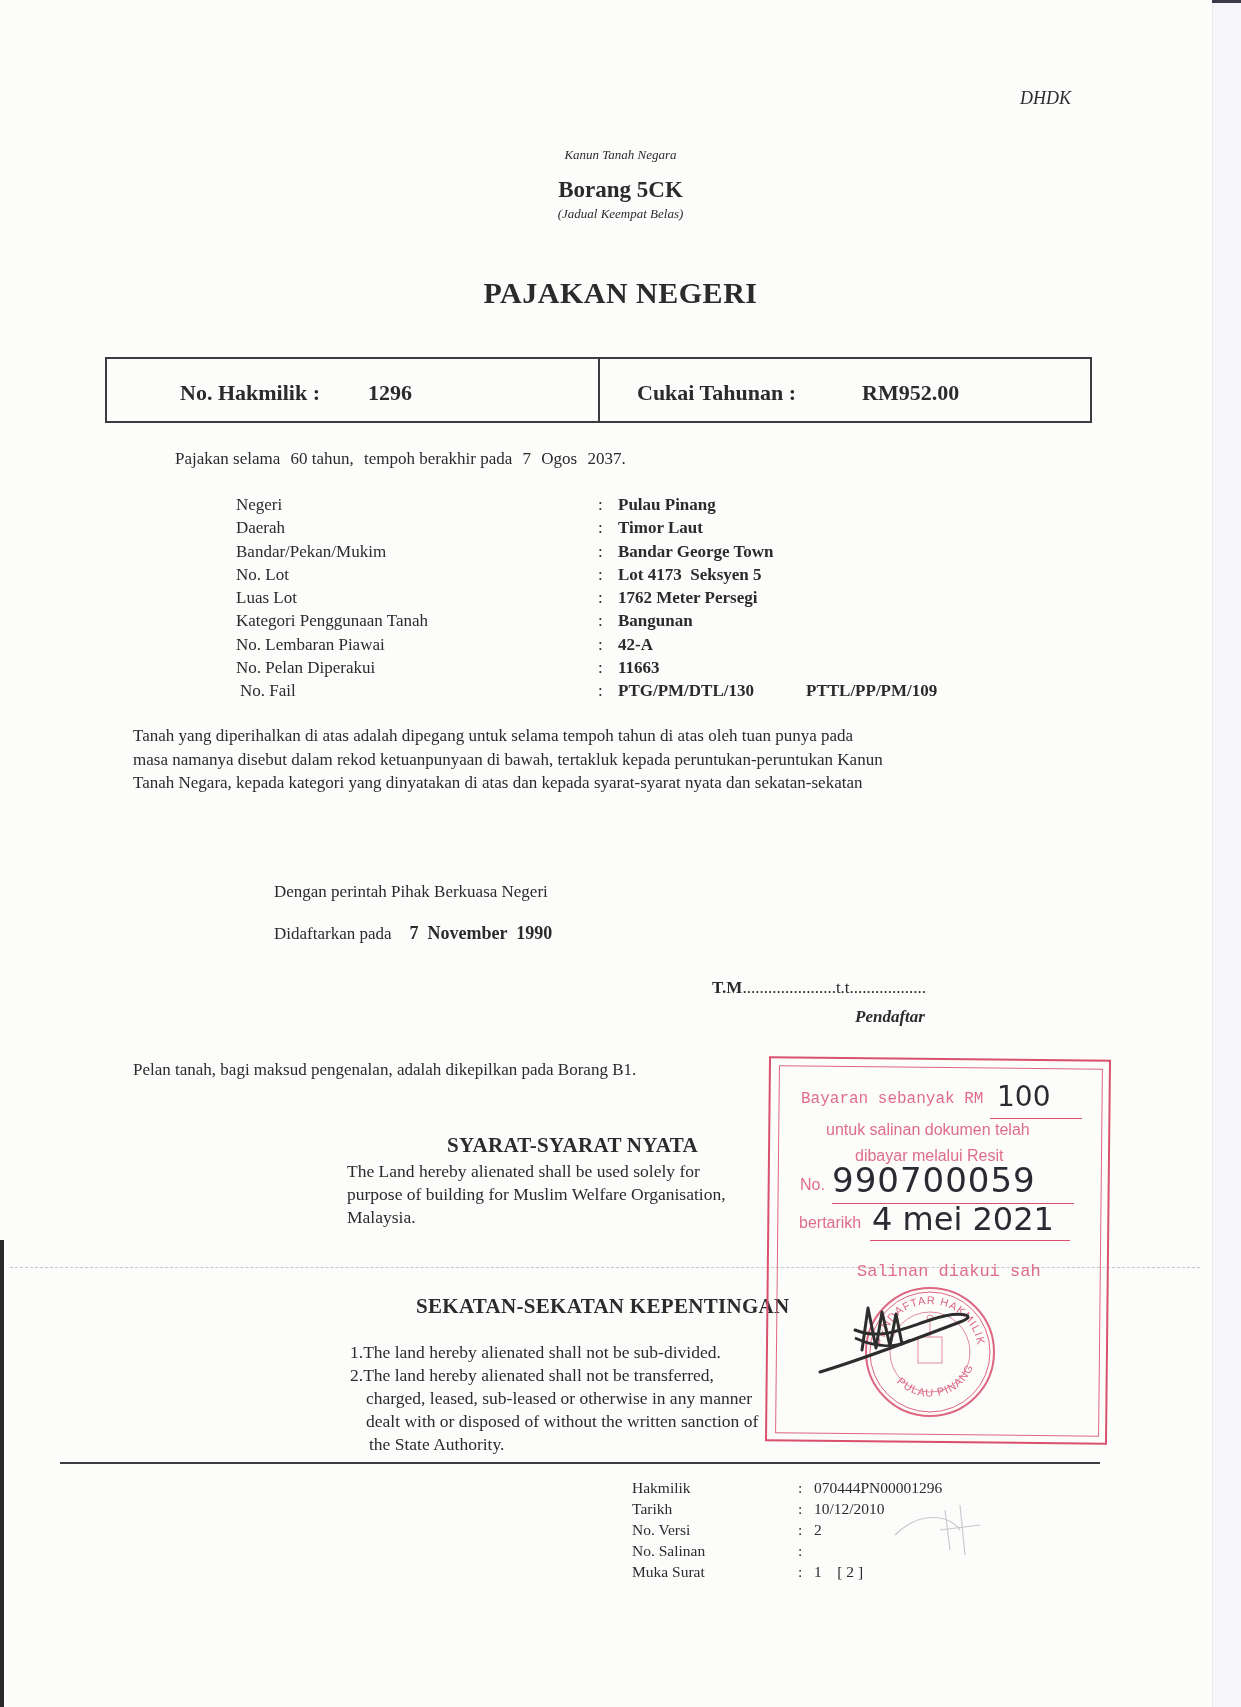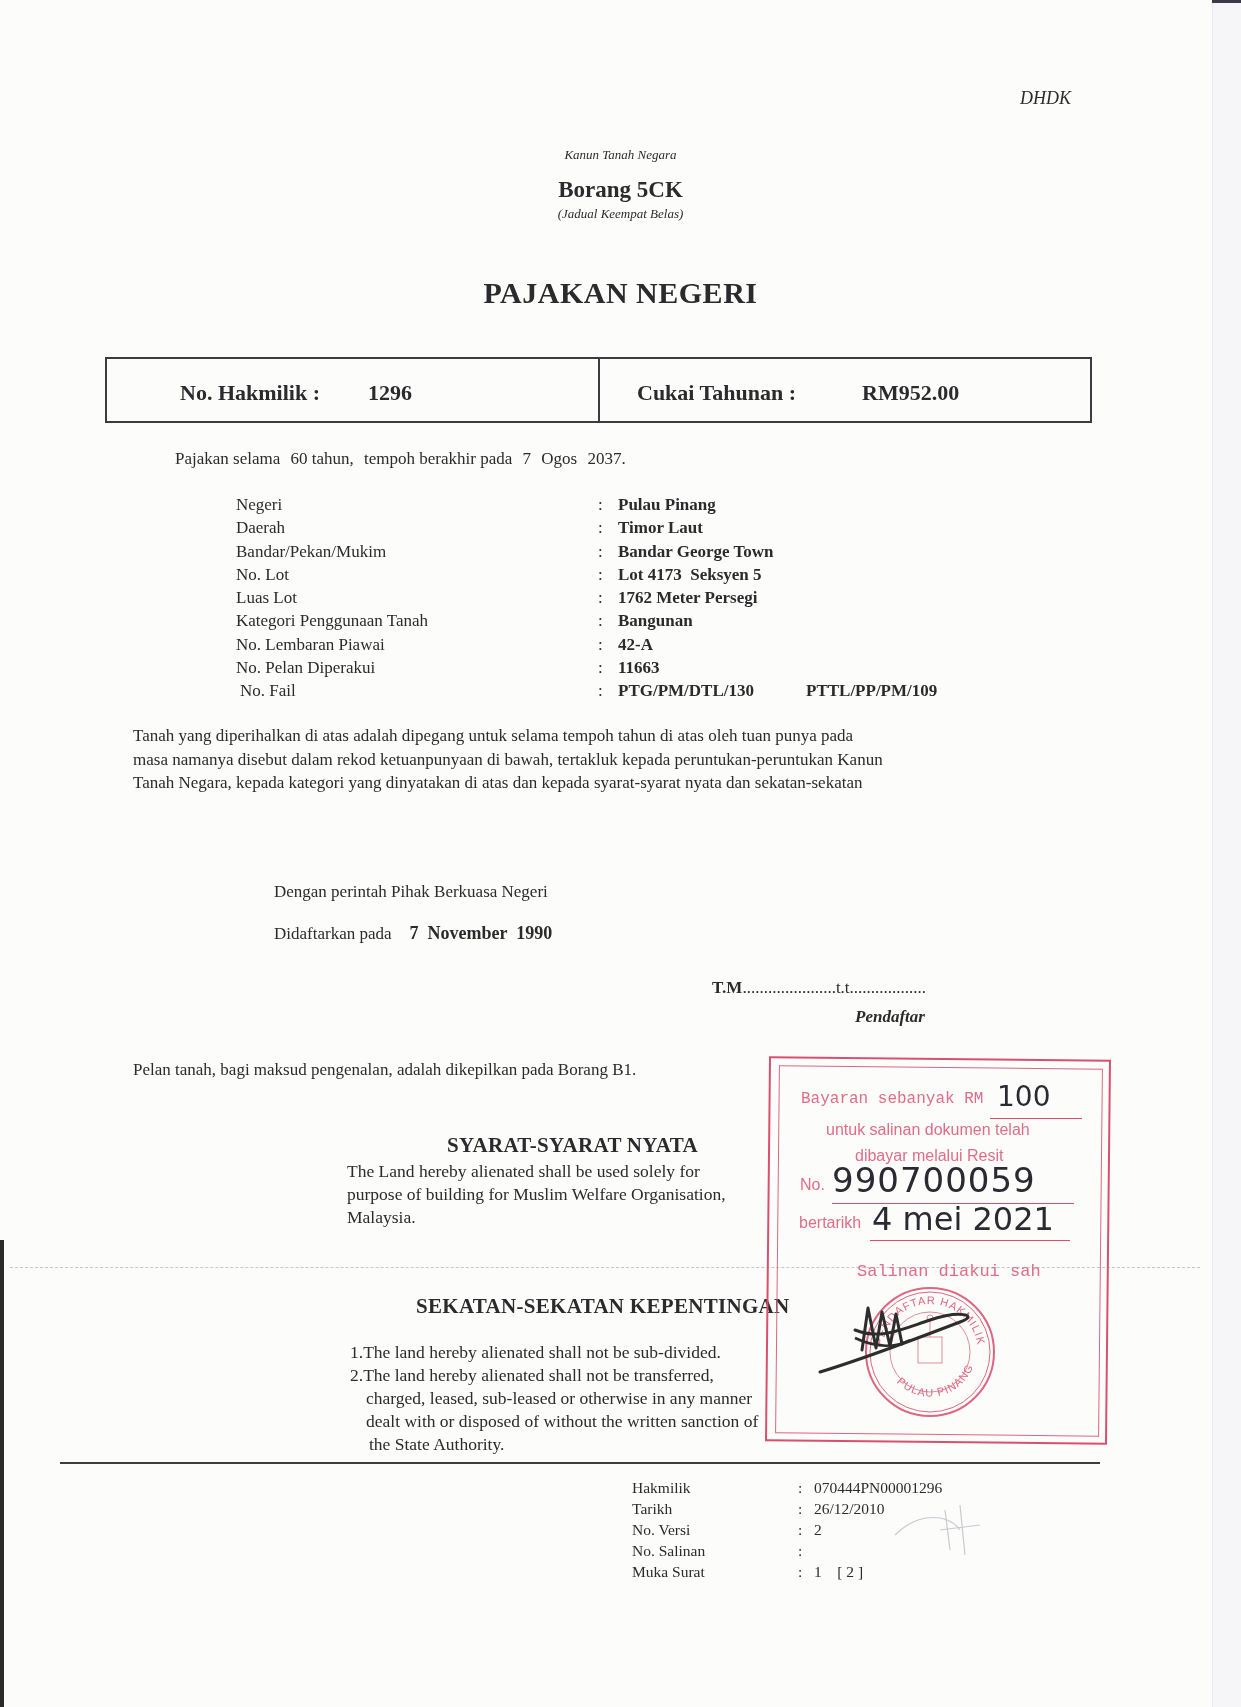--- a/index.html
+++ b/index.html
@@ -179,21 +179,21 @@
 
 <div class="abs footer">
   <div class="row">
       <span class="lbl">Hakmilik</span>
       <span class="colon">:</span>
       <span class="val">070444PN00001296</span>
     </div>
   <div class="row">
       <span class="lbl">Tarikh</span>
       <span class="colon">:</span>
-      <span class="val">26/12/2010</span>
+      <span class="val">10/12/2010</span>
     </div>
   <div class="row">
       <span class="lbl">No. Versi</span>
       <span class="colon">:</span>
       <span class="val">2</span>
     </div>
   <div class="row">
       <span class="lbl">No. Salinan</span>
       <span class="colon">:</span>
       <span class="val"></span>

